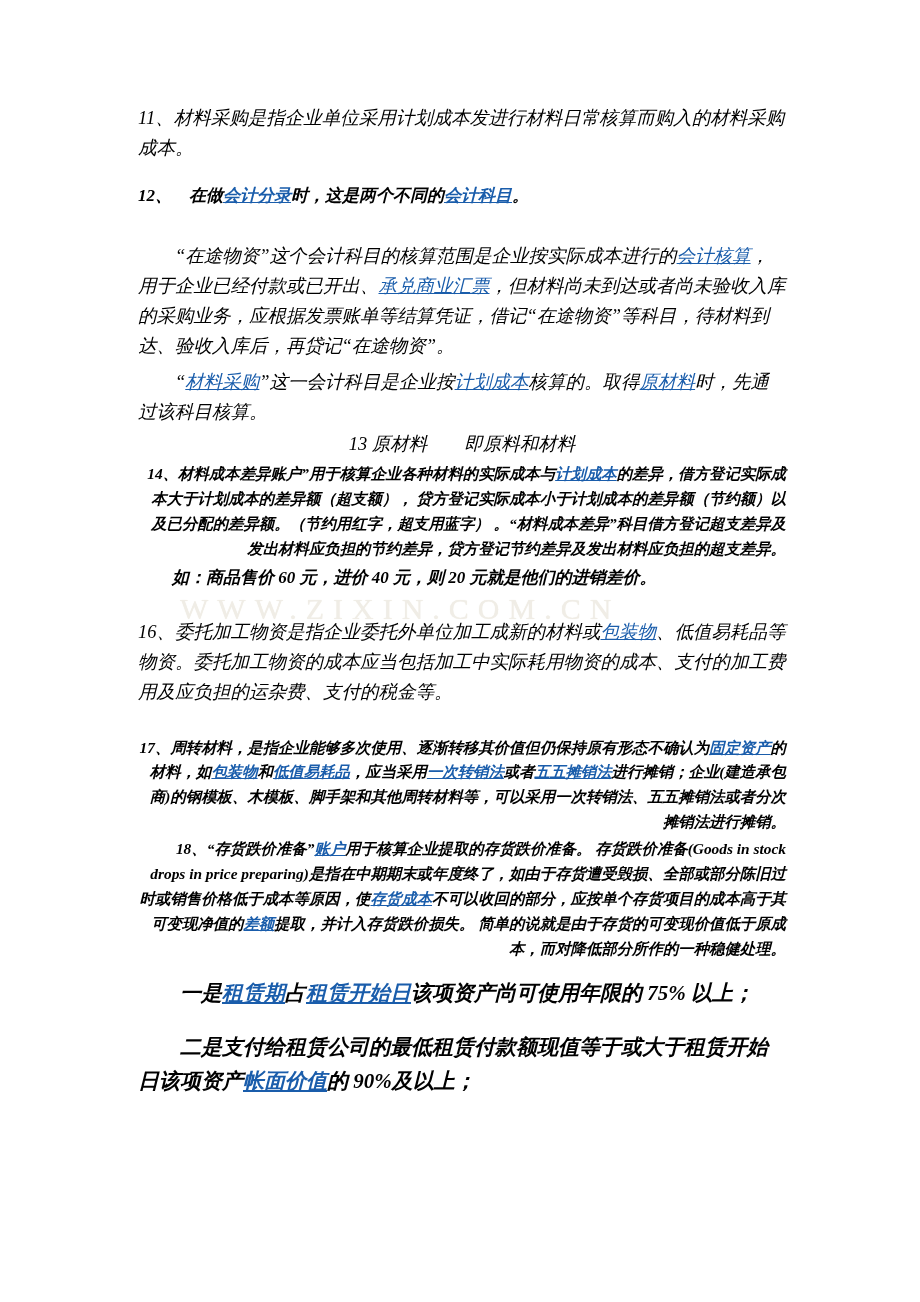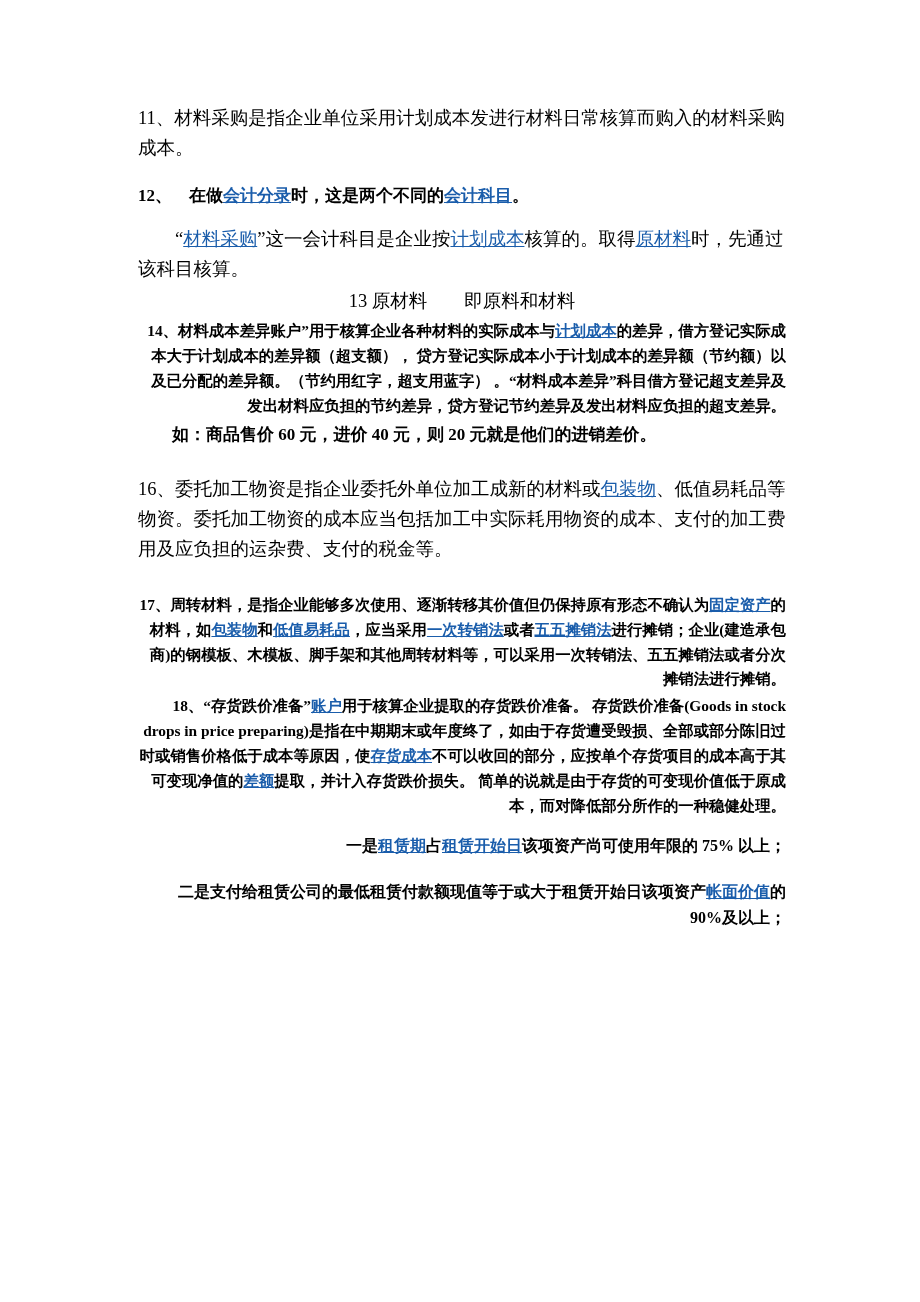--- a/index.html
+++ b/index.html
@@ -20,20 +20,21 @@
     left: 0; top: 0;
     width: 920px;
     height: 1302px;
     padding: 0;
   }
   .content {
     position: absolute;
     left: 138px;
     top: 104px;
     width: 648px;
+    font-style: italic;
   }
   .watermark {
     position: absolute;
     left: 180px;
     top: 592px;
     width: 560px;
     font-family: "Liberation Serif", serif;
     font-size: 30px;
     letter-spacing: 9px;
     color: #f0ede6;
@@ -42,37 +43,39 @@
     pointer-events: none;
     white-space: nowrap;
   }
   p {
     margin: 0;
     line-height: 1.62;
   }
   .sz18 { font-size: 18.5px; }
   .sz17 { font-size: 17px; }
   .sz15 { font-size: 15.4px; text-align: right; }
-  .sz16 { font-size: 16px; text-align: right; }
+  .sz16 { font-size: 21px; }
   .bold { font-weight: bold; }
   .link {
     color: #1a5dab;
     text-decoration: underline;
   }
   .indent2 { text-indent: 2em; }
 </style>
 </head>
 <body>
 
 <div class="page">
 
+  <div class="watermark">WWW.ZIXIN.COM.CN</div>
 
   <div class="content" id="body-root">
       <p class="sz18" style="margin-bottom: 18px;"><span>11、材料采购是指企业单位采用计划成本发进行材料日常核算而购入的材料采购成本。</span></p>
-      <p class="sz17 bold" style="margin-bottom: 16px;"><span>12、</span><span>　在做</span><span class="link">会计分录</span><span>时，这是两个不同的</span><span class="link">会计科目</span><span>。</span></p>
+      <p class="sz17 bold" style="margin-bottom: 33px;"><span>12、</span><span>　在做</span><span class="link">会计分录</span><span>时，这是两个不同的</span><span class="link">会计科目</span><span>。</span></p>
+      <p class="sz18 indent2" style="margin-bottom: 6px;"><span>“在途物资”这个会计科目的核算范围是企业按实际成本进行的</span><span class="link">会计核算</span><span>，用于企业已经付款或已开出、</span><span class="link">承兑商业汇票</span><span>，但材料尚未到达或者尚未验收入库的采购业务，应根据发票账单等结算凭证，借记“在途物资”等科目，待材料到达、验收入库后，再贷记“在途物资”。</span></p>
       <p class="sz18 indent2" style="margin-bottom: 2px;"><span>“</span><span class="link">材料采购</span><span>”这一会计科目是企业按</span><span class="link">计划成本</span><span>核算的。取得</span><span class="link">原材料</span><span>时，先通过该科目核算。</span></p>
       <p class="sz18" style="margin-bottom: 2px; text-align: center;"><span>13 原材料　　即原料和材料</span></p>
       <p class="sz15 bold" style="margin-bottom: 2px;"><span>14、材料成本差异账户”用于核算企业各种材料的实际成本与</span><span class="link">计划成本</span><span>的差异，借方登记实际成本大于计划成本的差异额（超支额）， 贷方登记实际成本小于计划成本的差异额（节约额）以及已分配的差异额。（节约用红字，超支用蓝字） 。“材料成本差异”科目借方登记超支差异及发出材料应负担的节约差异，贷方登记节约差异及发出材料应负担的超支差异。</span></p>
       <p class="sz17 bold indent2" style="margin-bottom: 26px;"><span>如：商品售价 60 元，进价 40 元，则 20 元就是他们的进销差价。</span></p>
       <p class="sz18" style="margin-bottom: 28px;"><span>16、委托加工物资是指企业委托外单位加工成新的材料或</span><span class="link">包装物</span><span>、低值易耗品等 物资。委托加工物资的成本应当包括加工中实际耗用物资的成本、支付的加工费用及应负担的运杂费、支付的税金等。</span></p>
       <p class="sz15 bold" style="margin-bottom: 2px;"><span>17、周转材料，是指企业能够多次使用、逐渐转移其价值但仍保持原有形态不确认为</span><span class="link">固定资产</span><span>的材料，如</span><span class="link">包装物</span><span>和</span><span class="link">低值易耗品</span><span>，应当采用</span><span class="link">一次转销法</span><span>或者</span><span class="link">五五摊销法</span><span>进行摊销；企业(建造承包商)的钢模板、木模板、脚手架和其他周转材料等，可以采用一次转销法、五五摊销法或者分次摊销法进行摊销。</span></p>
       <p class="sz15 bold" style="margin-bottom: 14px;"><span>18、“存货跌价准备”</span><span class="link">账户</span><span>用于核算企业提取的存货跌价准备。  存货跌价准备(Goods in stock drops in price preparing)是指在中期期末或年度终了，如由于存货遭受毁损、全部或部分陈旧过时或销售价格低于成本等原因，使</span><span class="link">存货成本</span><span>不可以收回的部分，应按单个存货项目的成本高于其可变现净值的</span><span class="link">差额</span><span>提取，并计入存货跌价损失。  简单的说就是由于存货的可变现价值低于原成本，而对降低部分所作的一种稳健处理。</span></p>
       <p class="sz16 bold indent2" style="margin-bottom: 20px;"><span>一是</span><span class="link">租赁期</span><span>占</span><span class="link">租赁开始日</span><span>该项资产尚可使用年限的 75%  以上；</span></p>
       <p class="sz16 bold indent2" style="margin-bottom: 0px;"><span>二是支付给租赁公司的最低租赁付款额现值等于或大于租赁开始日该项资产</span><span class="link">帐面价值</span><span>的 90%及以上；</span></p>
     </div>

